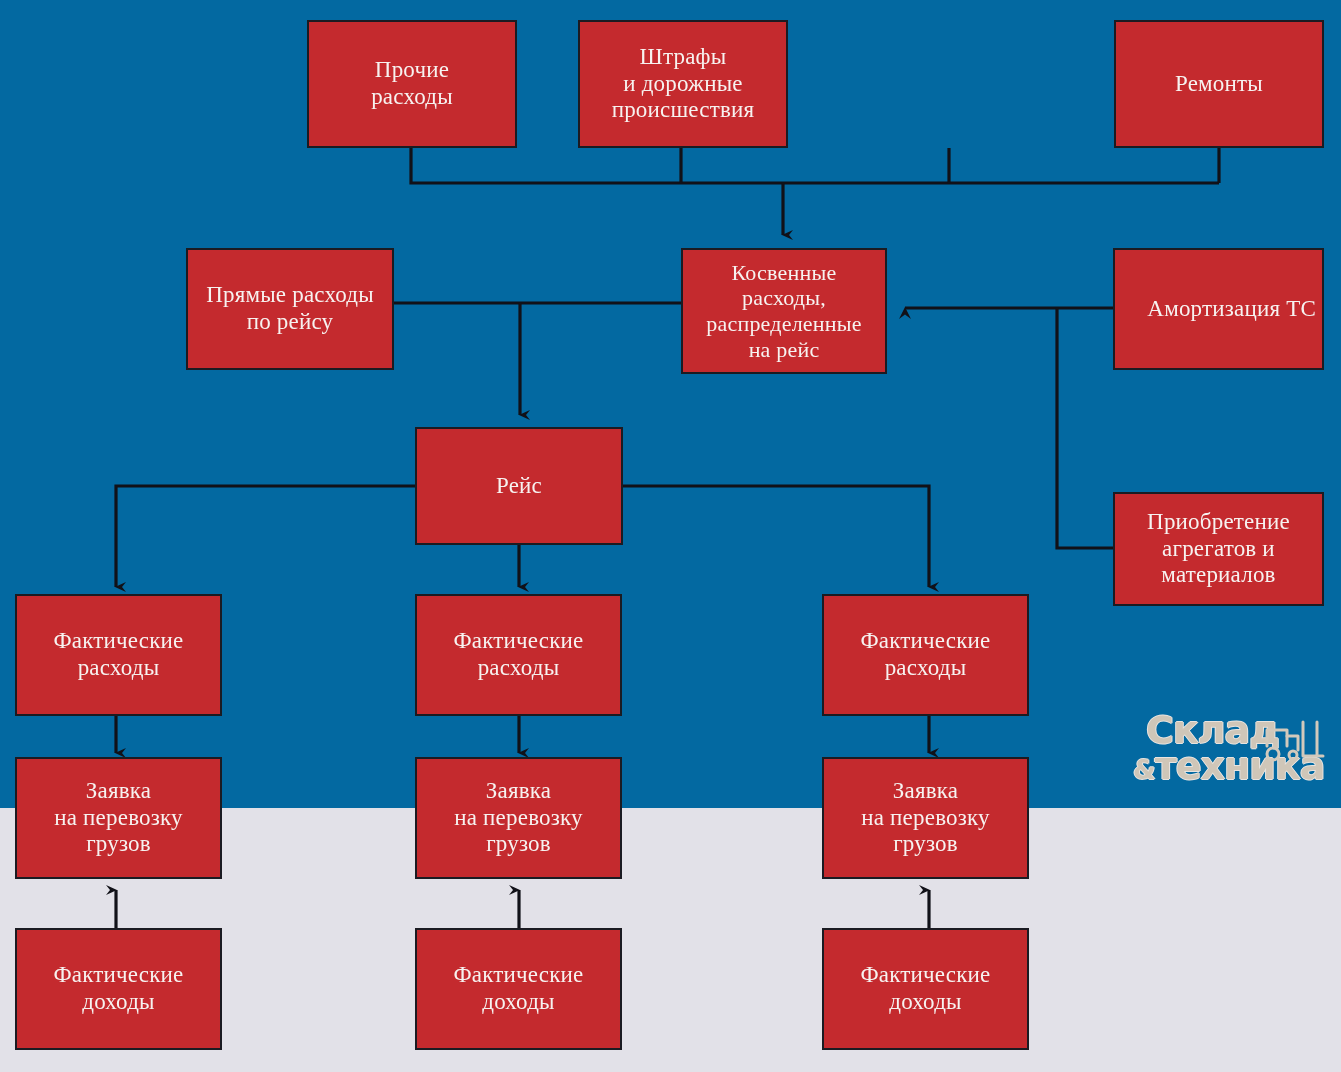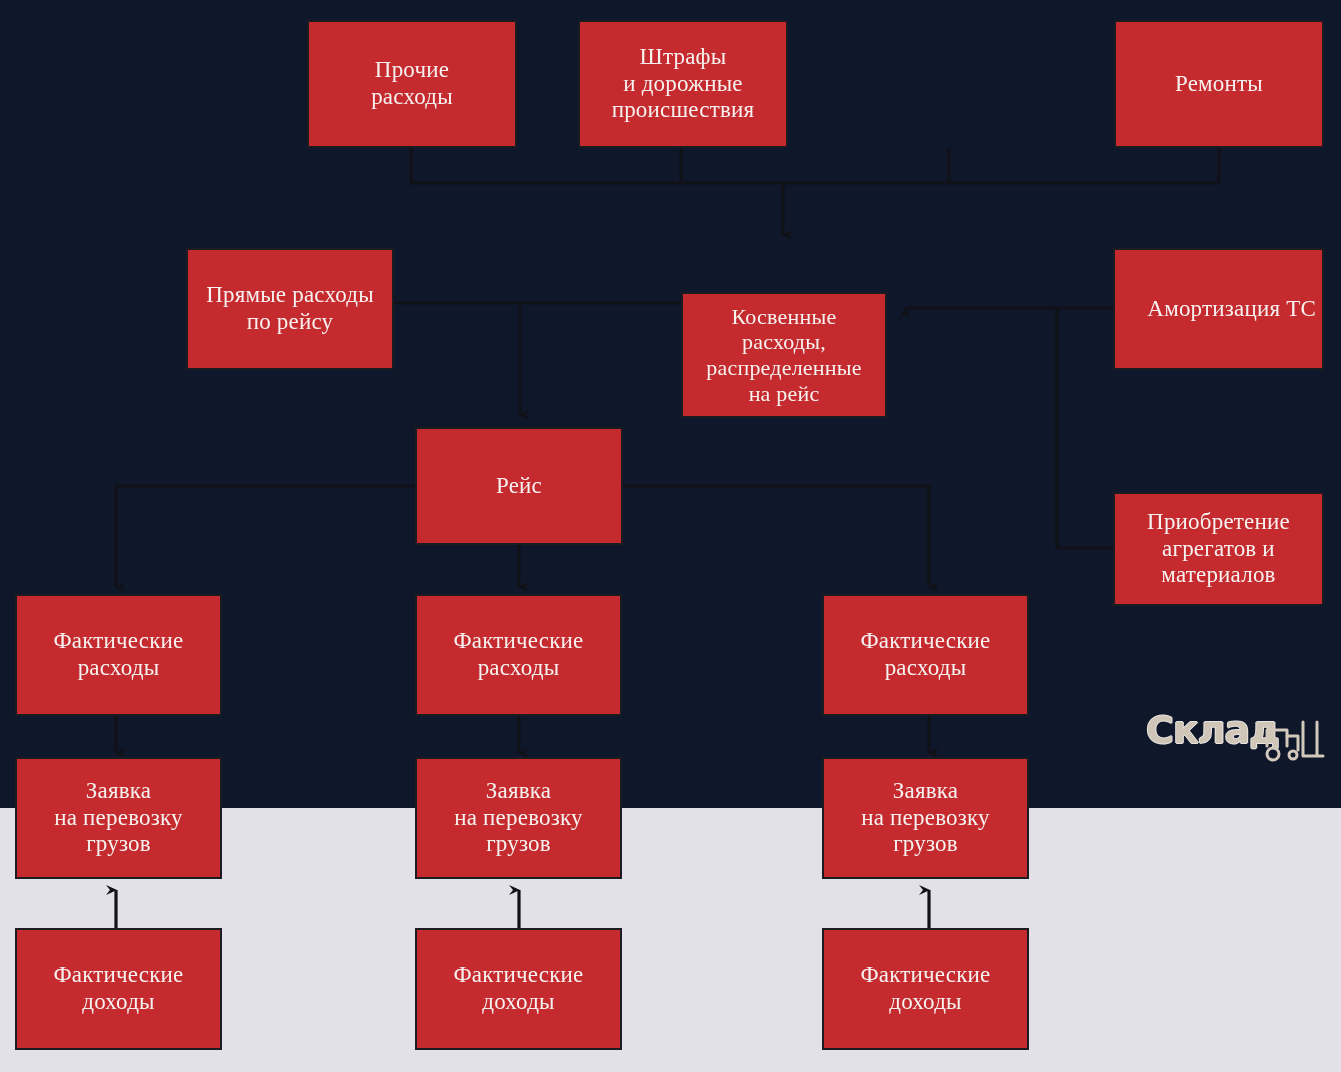--- a/index.html
+++ b/index.html
@@ -10,21 +10,21 @@
     width: 1341px;
     height: 1072px;
     background: #e2e1e8;
     font-family: "Liberation Serif", "DejaVu Serif", serif;
     overflow: hidden;
   }
   #diagram-root {
     position: relative;
     width: 1341px;
     height: 808px;
-    background: #0f172a;
+    background: #0369a1;
   }
   svg.connectors {
     position: absolute;
     left: 0;
     top: 0;
     width: 1341px;
     height: 1072px;
     pointer-events: none;
   }
   .node {
@@ -147,21 +147,21 @@
 
   <div class="node" style="left:1114px; top:20px; width:210px; height:128px;">
     <span class="label">Ремонты</span>
   </div>
 
   <div class="node" style="left:177px; top:248px; width:208px; height:122px;margin-left:9px;">
     <span class="label">Прямые расходы
 по рейсу</span>
   </div>
 
-  <div class="node small" style="left:681px; top:248px; width:206px; height:126px;margin-top:44px;">
+  <div class="node small" style="left:681px; top:248px; width:206px; height:126px;">
     <span class="label">Косвенные
 расходы,
 распределенные
 на рейс</span>
   </div>
 
   <div class="node" style="left:1113px; top:248px; width:211px; height:122px;justify-content:flex-end;">
     <span class="label">Амортизация ТС</span>
   </div>
 
@@ -221,15 +221,16 @@
     <svg class="wm-forklift" width="72" height="52" viewBox="0 0 72 52">
       <g fill="none" stroke="#d2c9bc" stroke-width="3" stroke-linejoin="round" stroke-linecap="round">
         <path d="M10,30 L10,14 L30,14 L30,30"></path>
         <path d="M30,20 L41,20 L41,34"></path>
         <path d="M46,6 L46,40 M46,40 L66,40 M60,6 L60,40"></path>
         <circle cx="16" cy="38" r="6"></circle>
         <circle cx="36" cy="39" r="4"></circle>
       </g>
     </svg>
     <div class="wm-line wm1">Склад</div>
+    <div class="wm-line wm2"><span class="amp">&amp;</span><span>техника</span></div>
   </div>
 
 </div>
 
 </body></html>

